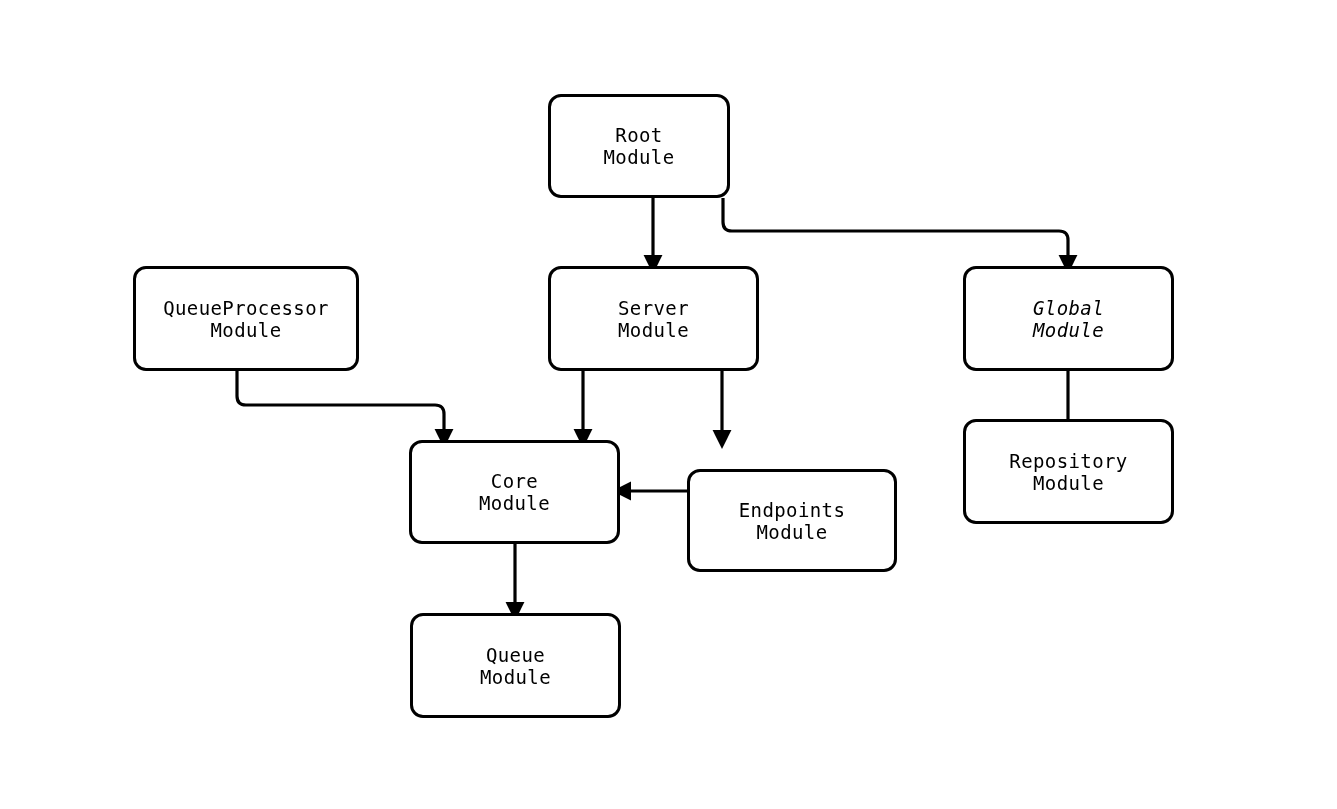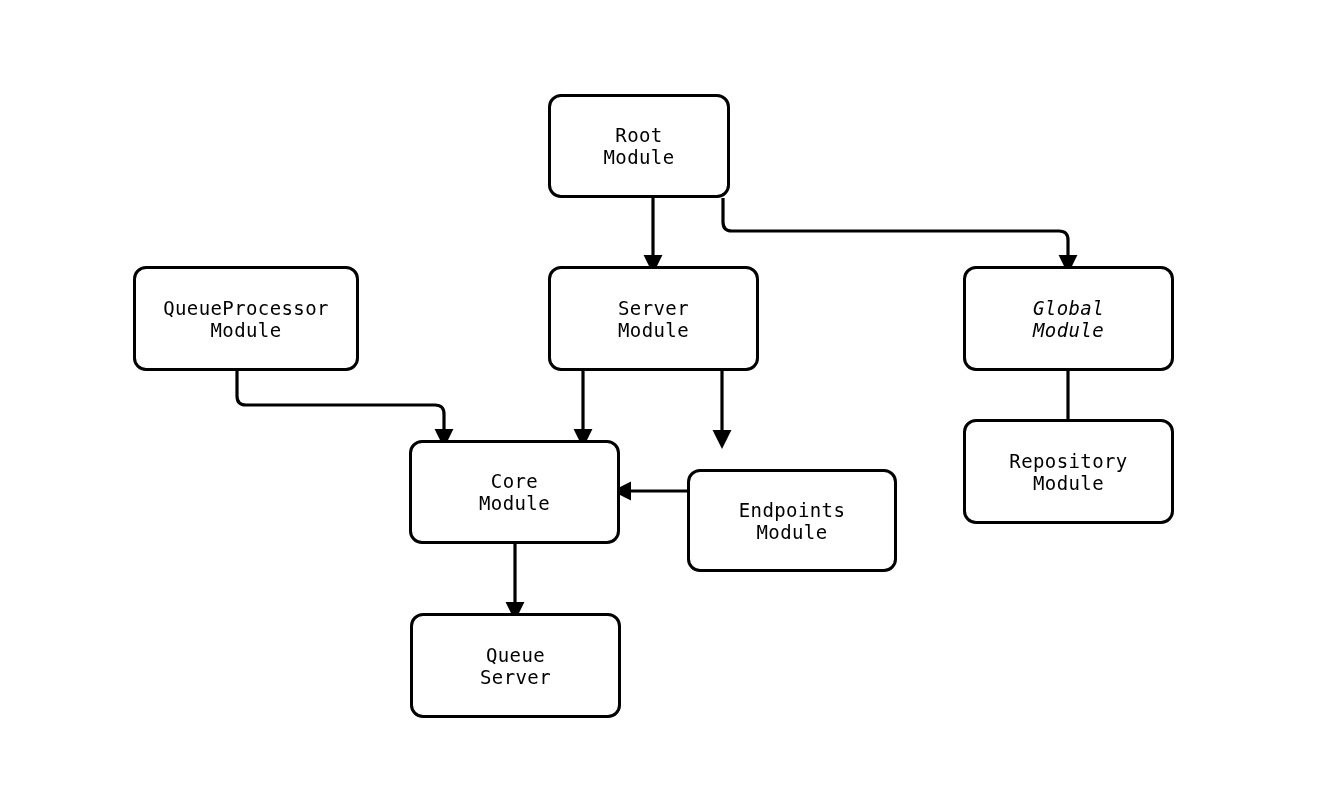--- a/index.html
+++ b/index.html
@@ -108,16 +108,16 @@
 Module</div>
   </div>
 
   <div class="node" style="left:963px; top:419px; width:211px; height:105px;">
     <div class="node-label">Repository
 Module</div>
   </div>
 
   <div class="node" style="left:410px; top:613px; width:211px; height:105px;">
     <div class="node-label">Queue
-Server</div>
+Module</div>
   </div>
 
 </div>
 
 </body></html>

